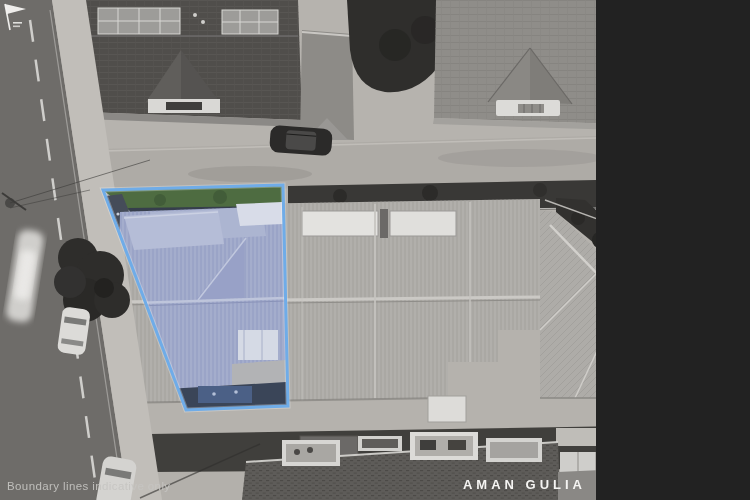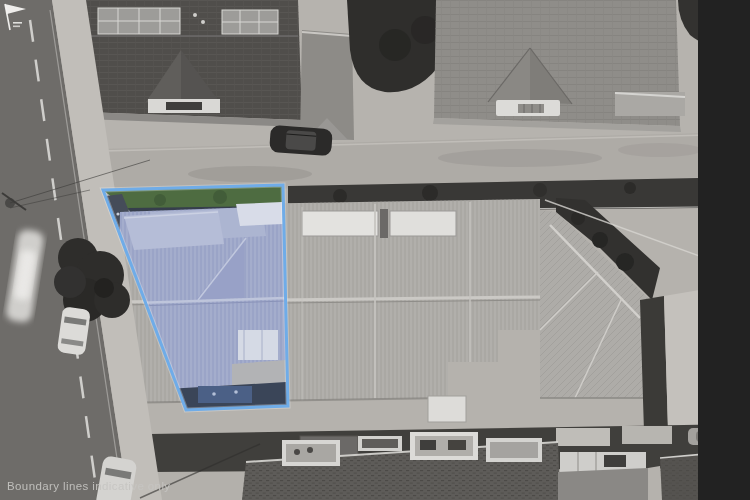--- a/index.html
+++ b/index.html
@@ -1,16 +1,16 @@
 <!DOCTYPE html>
 <html><head>
 <meta charset="utf-8">
 <style>
   html,body{margin:0;padding:0;background:#222;}
-  .stage{position:relative;width:698px;height:500px;overflow:hidden;background:#701a75;
+  .stage{position:relative;width:596px;height:500px;overflow:hidden;background:#701a75;
          font-family:"Liberation Sans",sans-serif;}
   .stage svg{position:absolute;left:0;top:0;display:block;}
   .disclaimer{position:absolute;left:7px;top:480px;font-size:11.5px;letter-spacing:.4px;
               color:#c6c5c2;opacity:.92;white-space:nowrap;}
   .brand{position:absolute;right:10px;top:477px;font-size:13px;font-weight:bold;
          letter-spacing:4px;color:#f5f4f2;white-space:nowrap;}
   .brand-logo{position:absolute;left:599px;top:448px;width:40px;height:32px;}
 </style>
 </head>
 <body>
@@ -280,13 +280,14 @@
 
 <div class="disclaimer">Boundary lines indicative only</div>
 
 <svg class="brand-logo" viewBox="0 0 40 32">
   <line x1="10" y1="30" x2="5" y2="4" stroke="#f5f4f2" stroke-width="1.6" opacity=".95"></line>
   <path d="M5,4 L26,9 L7,14 Z" fill="#f5f4f2" opacity=".95"></path>
   <rect x="13" y="22" width="9" height="1.6" fill="#f5f4f2" opacity=".85"></rect>
   <rect x="13" y="25.5" width="7" height="1.6" fill="#f5f4f2" opacity=".7"></rect>
 </svg>
 
+<div class="brand">AMAN GULIA</div>
 </div>
 
 </body></html>

